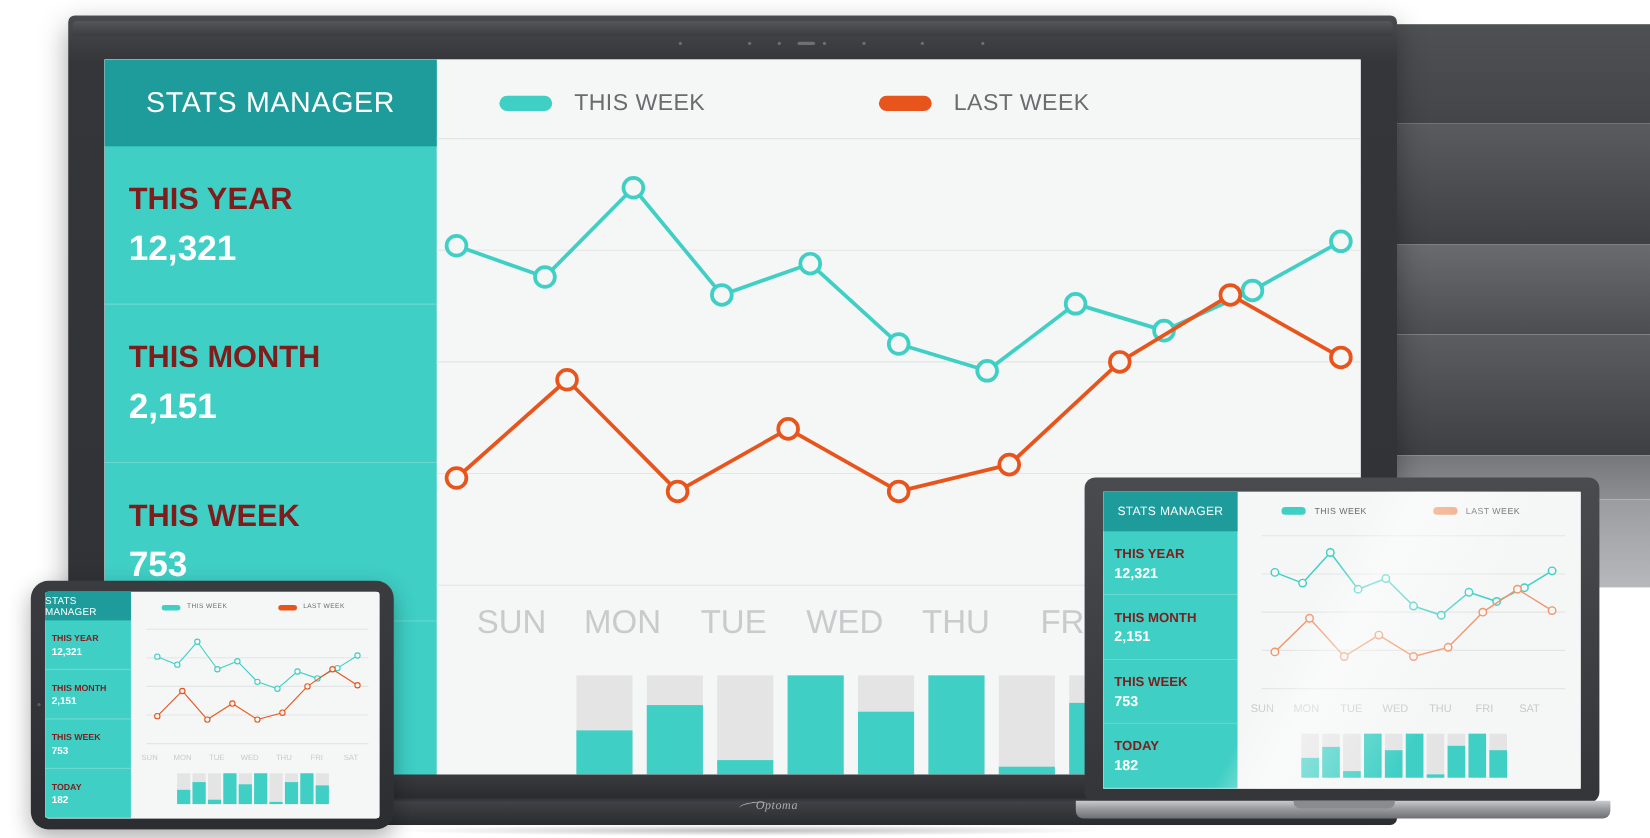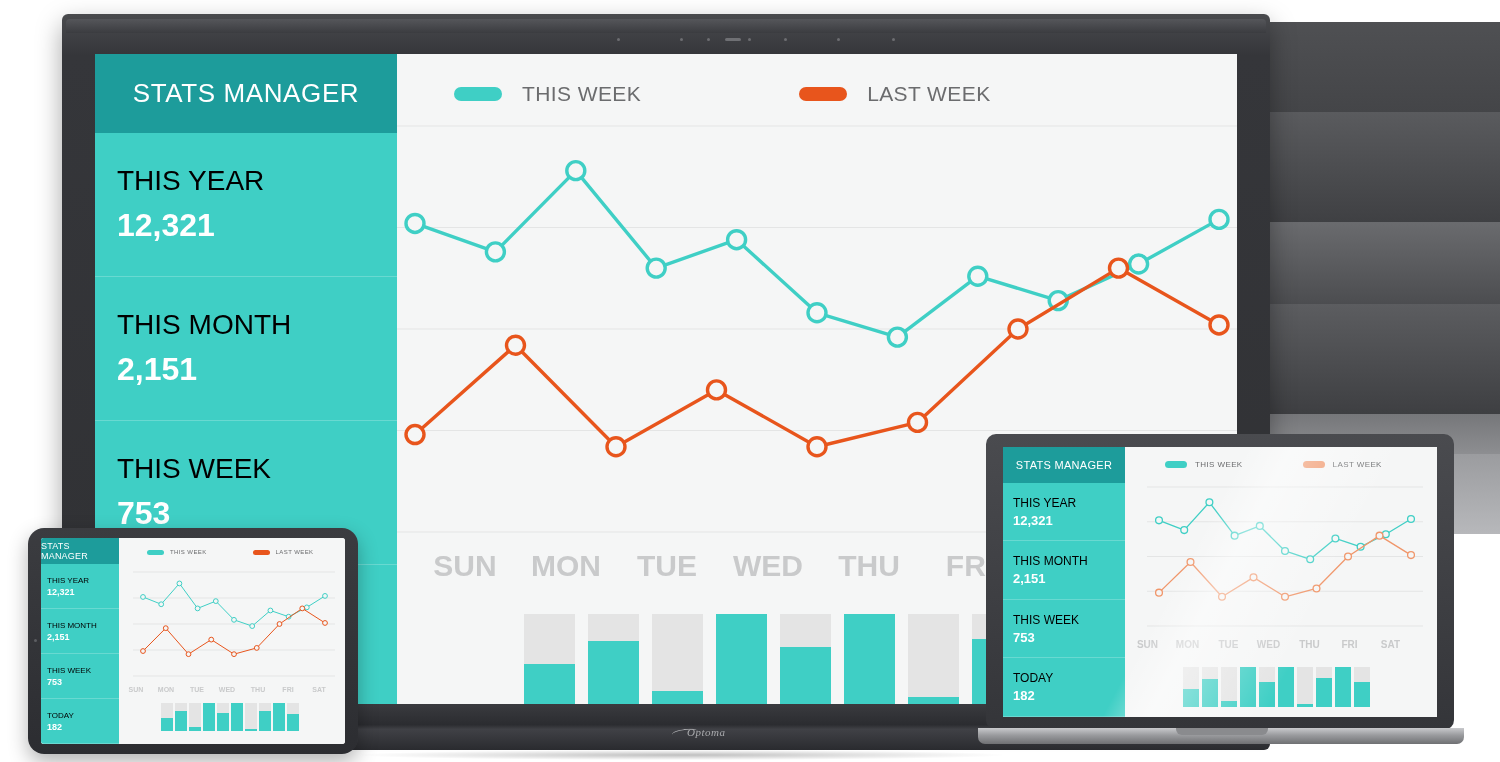--- a/index.html
+++ b/index.html
@@ -62,29 +62,29 @@
   }
 
   
   .dash { position: absolute; left: 0; top: 0; right: 0; bottom: 0; display: flex; background: #f5f6f6; }
   .side { background: #3fcfc5; flex: none; display: flex; flex-direction: column; }
   .side-head {
     background: #1d9c9b; color: #fff; font-weight: normal;
     display: flex; align-items: center; justify-content: center;
   }
   .stat { border-bottom: 1px solid rgba(255,255,255,.22); display: flex; flex-direction: column; justify-content: center; }
-  .stat-label { color: #000000; font-weight: 400; }
+  .stat-label { color: #7f1d1d; font-weight: 700; }
   .stat-value { color: #ffffff; font-weight: bold; }
   .main { flex: 1; position: relative; }
   .legend { display: flex; align-items: center; position: absolute; }
   .legend-item { display: flex; align-items: center; }
   .legend-swatch { border-radius: 99px; flex: none; }
   .legend-text { color: #6b6c6e; letter-spacing: .4px; }
   .plot { position: absolute; }
-  .daylabel { position: absolute; color: #c9cacb; font-weight: bold; text-align: center; }
+  .daylabel { position: absolute; color: #c9cacb; font-weight: normal; text-align: center; }
   .bars { position: absolute; display: flex; align-items: flex-end; }
   .bar { position: relative; background: #e4e4e4; height: 100%; }
   .bar-fill { position: absolute; left: 0; right: 0; bottom: 0; background: #3fcfc5; }
 
   
   #big .side { width: 302px; }
   #big .side-head { height: 82px; font-size: 26px; letter-spacing: .6px; }
   #big .stat { height: 150px; padding: 0 0 0 22px; }
   #big .stat-label { font-size: 28px; margin-bottom: 10px; }
   #big .stat-value { font-size: 32px; }

